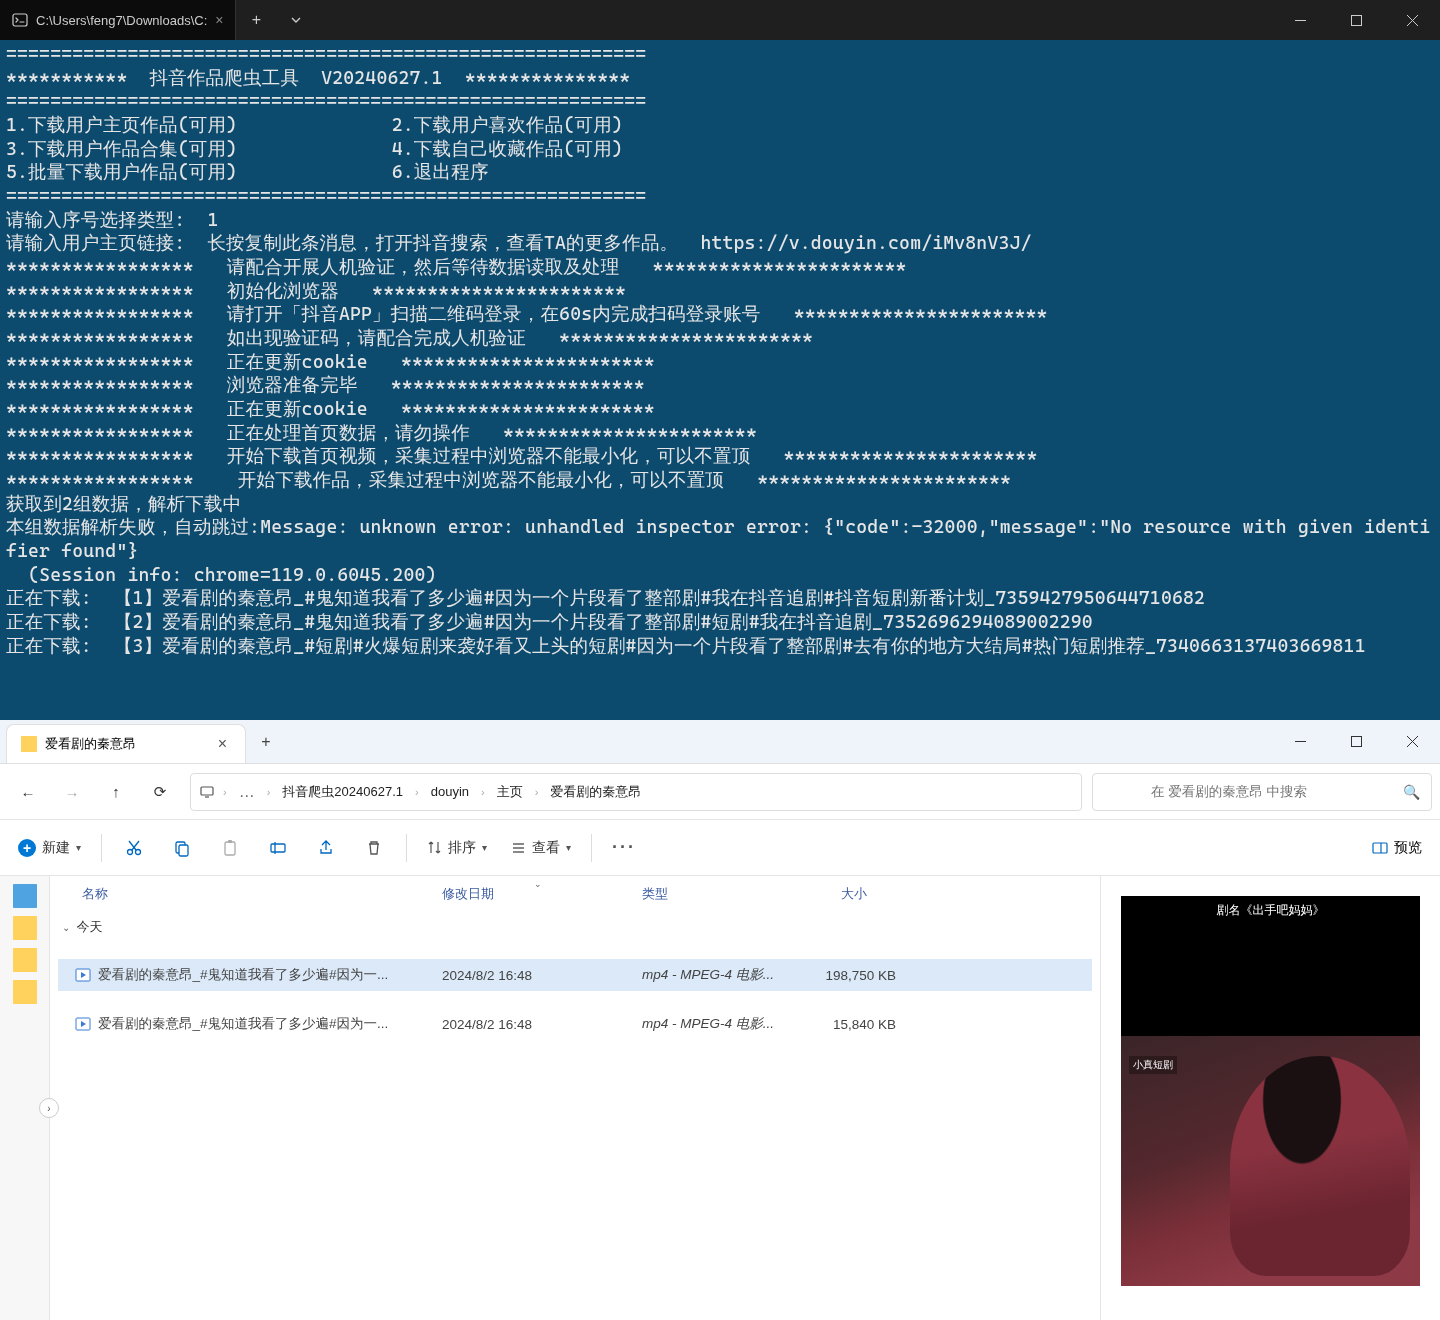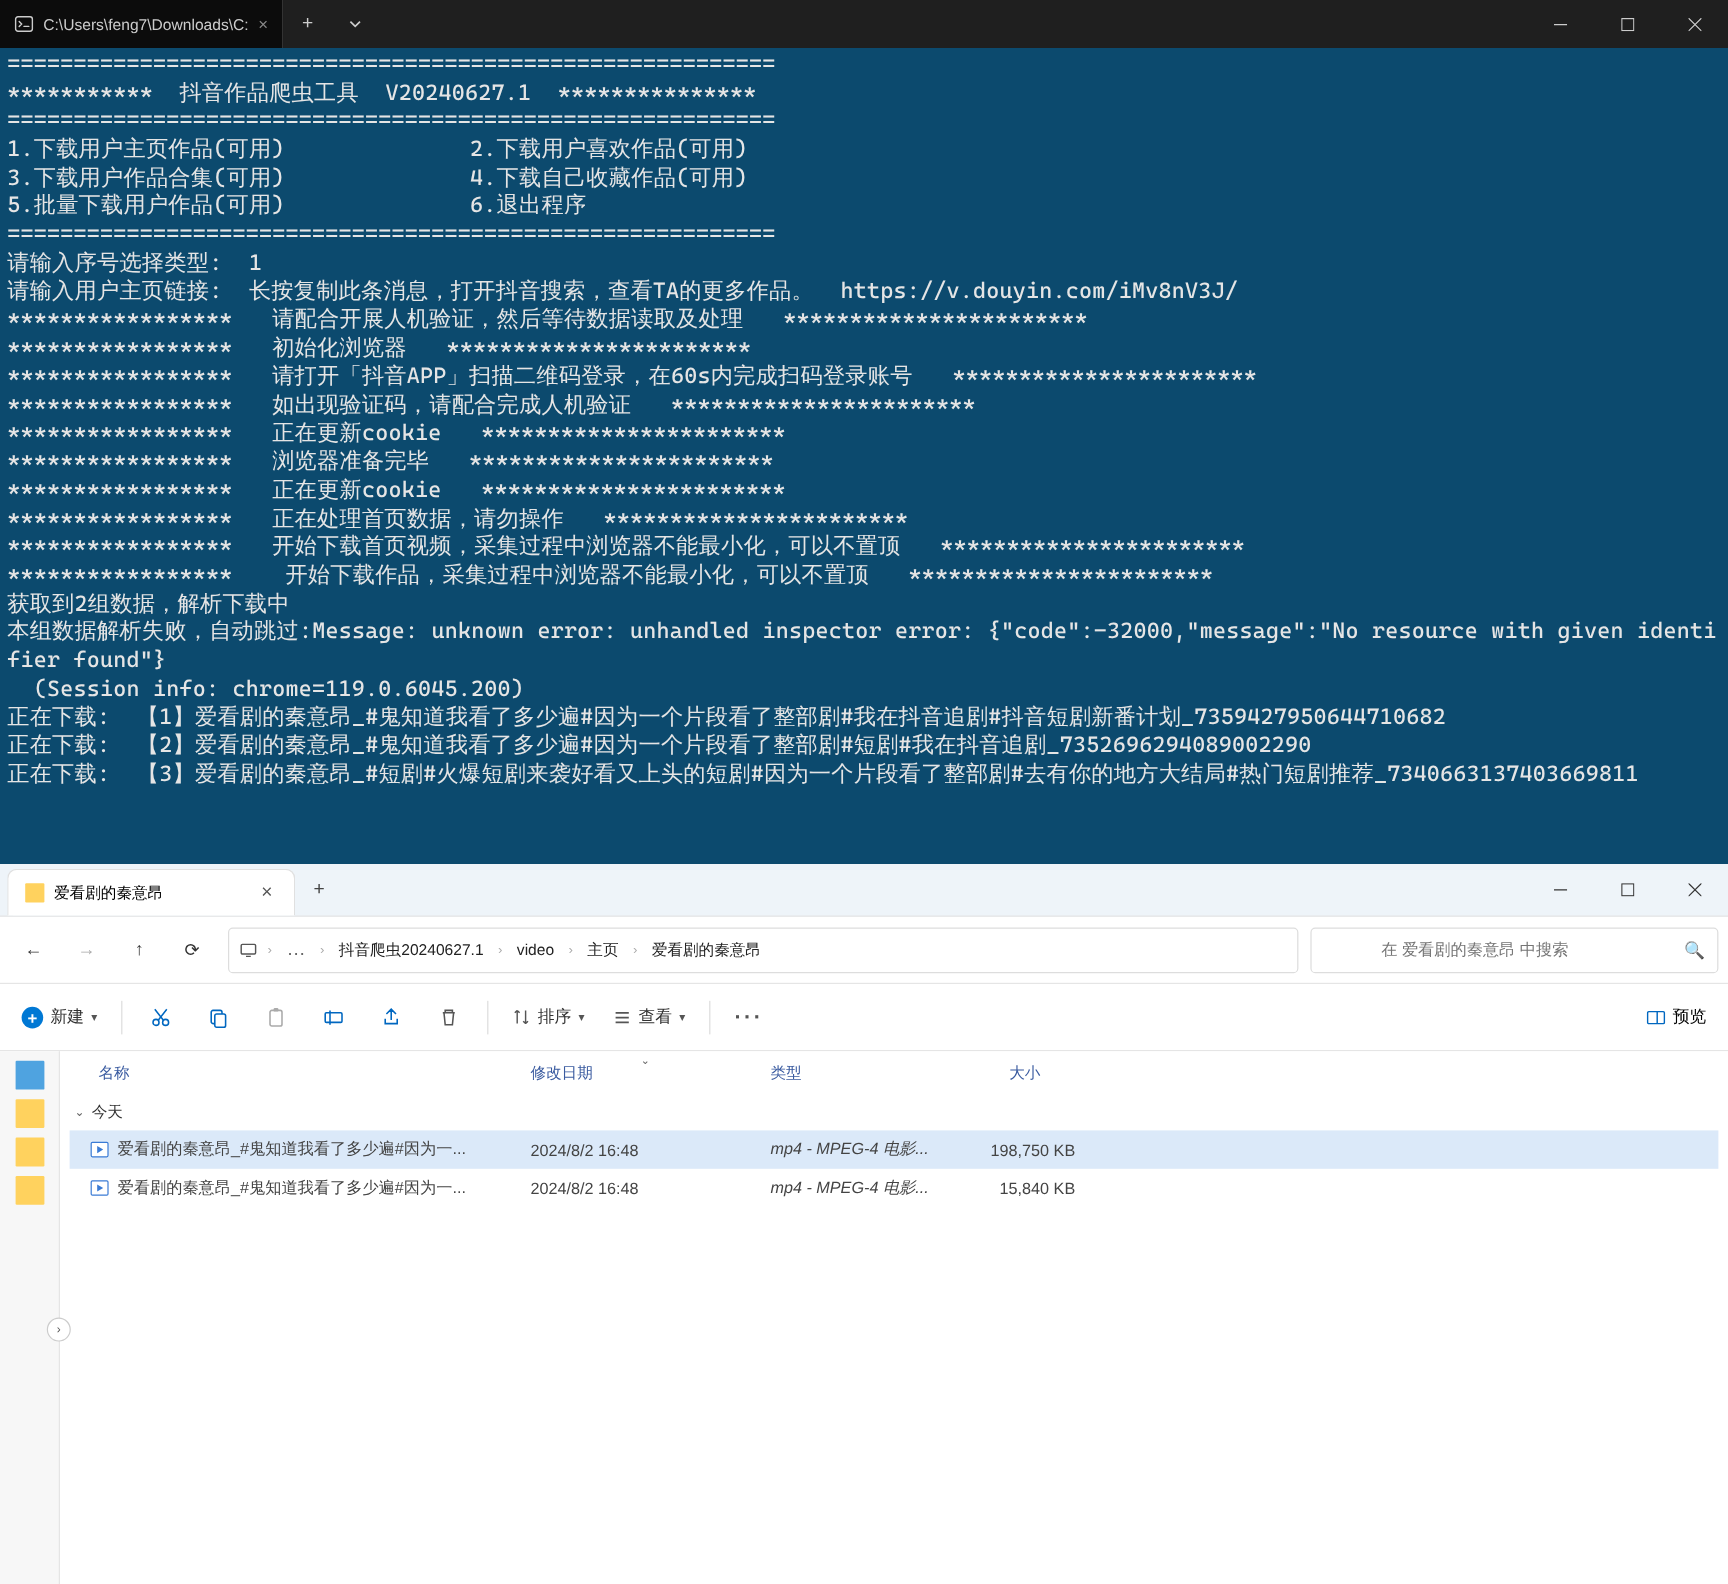--- a/index.html
+++ b/index.html
@@ -65,21 +65,21 @@
 .file-area { flex: 1; padding: 0 8px; }
 .file-header { display: flex; height: 36px; align-items: center; font-size: 13px; color: #3a5ba0; border-bottom: 1px solid transparent; padding-left: 16px; }
 .fh-col { padding: 0 8px; }
 .fh-name { width: 360px; }
 .fh-date { width: 200px; position: relative; }
 .fh-date .sort-ind { position: absolute; top: -6px; left: 50%; font-size: 9px; color: #666; }
 .fh-type { width: 170px; }
 .fh-size { width: 100px; text-align: center; }
 .group-row { display: flex; align-items: center; gap: 6px; padding: 6px 4px; font-size: 13px; color: #333; cursor: pointer; }
 .group-chev { font-size: 10px; color: #666; }
-.file-row { display: flex; height: 32px; align-items: center; font-size: 13.5px; color: #444; padding-left: 16px; cursor: pointer; }
+.file-row { display: flex; height: 32px; align-items: center; font-size: 13.5px; color: #444; padding-left: 16px; cursor: pointer; margin-top: 17px; }
 .file-row.selected { background: #dbe9f9; }
 .fr-icon { width: 18px; height: 18px; margin-right: 6px; flex-shrink: 0; }
 .fr-name { width: 336px; white-space: nowrap; overflow: hidden; text-overflow: ellipsis; }
 .fr-date { width: 200px; padding: 0 8px; }
 .fr-type { width: 170px; padding: 0 8px; white-space: nowrap; overflow: hidden; text-overflow: ellipsis; font-style: italic; }
 .fr-size { width: 100px; text-align: right; padding: 0 8px; }
 
 .preview-pane { width: 340px; border-left: 1px solid #e5e5e5; padding: 20px; display: flex; align-items: flex-start; justify-content: center; }
 .video-preview { width: 304px; height: 390px; background: #000; position: relative; overflow: hidden; }
 .vp-title { position: absolute; top: 6px; width: 100%; text-align: center; color: #fff; font-size: 12px; }
@@ -164,21 +164,21 @@
     <div class="breadcrumb-box">
       <svg width="16" height="16" class="bc-icon" viewBox="0 0 16 16">
           <rect x="2" y="3" width="12" height="8" rx="1" fill="none" stroke="#555" stroke-width="1.2"></rect>
           <line x1="6" y1="13" x2="10" y2="13" stroke="#555" stroke-width="1.2"></line>
         </svg>
       <span class="bc-sep">›</span>
       <span class="bc-ell">…</span>
       <span class="bc-sep">›</span>
       <span class="bc-item">抖音爬虫20240627.1</span>
       <span class="bc-sep">›</span>
-      <span class="bc-item">video</span>
+      <span class="bc-item">douyin</span>
       <span class="bc-sep">›</span>
       <span class="bc-item">主页</span>
       <span class="bc-sep">›</span>
       <span class="bc-item">爱看剧的秦意昂</span>
     </div>
     <div class="search-box">
       <input class="search-input" placeholder="在 爱看剧的秦意昂 中搜索" style="">
       <span class="search-icon">🔍</span>
     </div>
   </div>
@@ -292,15 +292,24 @@
                 <rect x="2" y="3" width="14" height="12" rx="1" fill="#fff" stroke="#3a7bd5" stroke-width="1"></rect>
                 <path d="M7 6v6l5-3z" fill="#3a7bd5"></path>
               </svg>
   <div class="fr-name">爱看剧的秦意昂_#鬼知道我看了多少遍#因为一...</div>
   <div class="fr-date">2024/8/2 16:48</div>
   <div class="fr-type">mp4 - MPEG-4 电影...</div>
   <div class="fr-size">15,840 KB</div>
             </div>
           </div>
       </div>
+      <div class="preview-pane">
+        <div class="video-preview">
+          <div class="vp-title">剧名《出手吧妈妈》</div>
+          <div class="vp-image">
+            <div class="vp-figure"></div>
+          </div>
+          <div class="vp-label">小真短剧</div>
+        </div>
+      </div>
     </div>
   </div>
 </div>
 
 </body></html>

